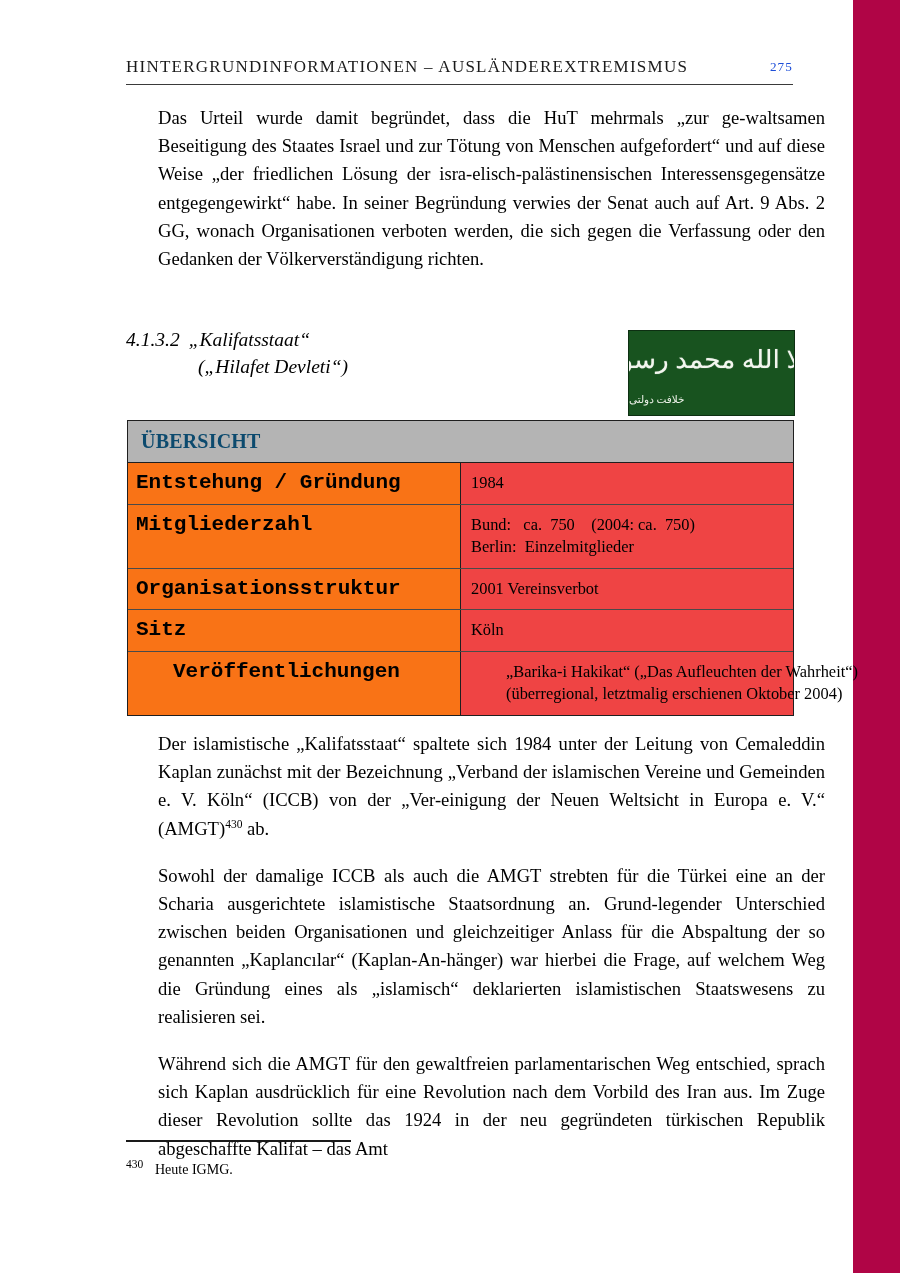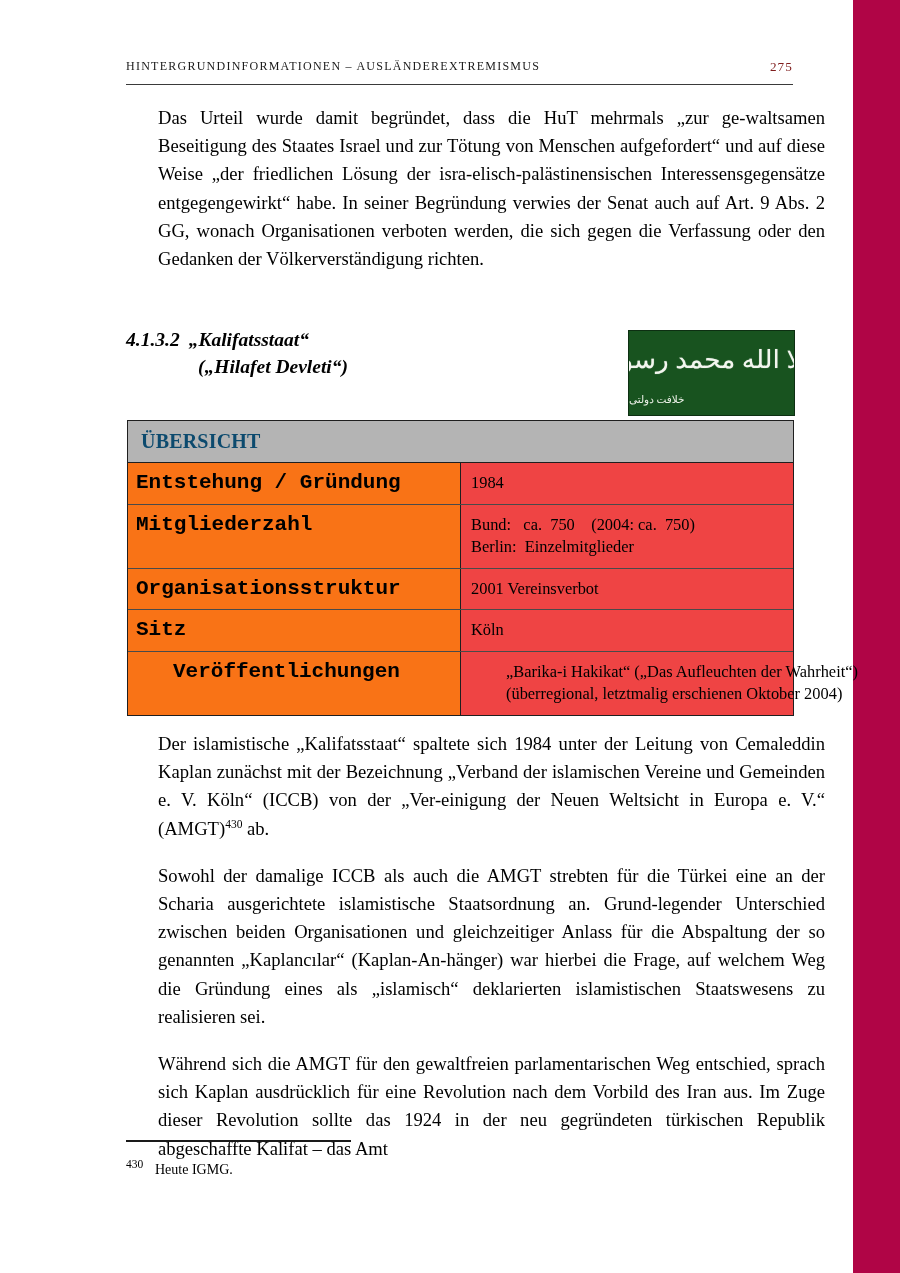--- a/index.html
+++ b/index.html
@@ -41,32 +41,32 @@
     left: 0;
     top: 58px;
     width: 667px;
     height: 26px;
     border-bottom: 1.5px solid #3a3a3a;
     display: flex;
     align-items: flex-start;
     justify-content: space-between;
   }
   .runhead-title {
-    font-size: 12px;
+    font-size: 17px;
     letter-spacing: 1.25px;
     line-height: 17px;
     color: #1a1a1a;
     white-space: nowrap;
     text-align: center;
   }
   .runhead-page {
     font-size: 13.2px;
     letter-spacing: 1.1px;
     line-height: 17px;
-    color: #7f1d1d;
+    color: #1d4ed8;
   }
 
   
   .body-block {
     position: absolute;
     left: 16px;
     top: 104px;
     width: 667px;
     margin-left: 16px;
   }
@@ -84,21 +84,21 @@
     vertical-align: super;
     line-height: 0;
   }
 
   
   .sec-head {
     position: absolute;
     left: 0;
     top: 326px;
     width: 430px;
-    font-weight: bold;
+    font-weight: normal;
     font-style: italic;
     font-size: 19.5px;
     line-height: 27px;
   }
   .sec-head .num { margin-right: 9px; }
   .sec-head .line2 {
     display: block;
     padding-left: 72px;
   }
 

